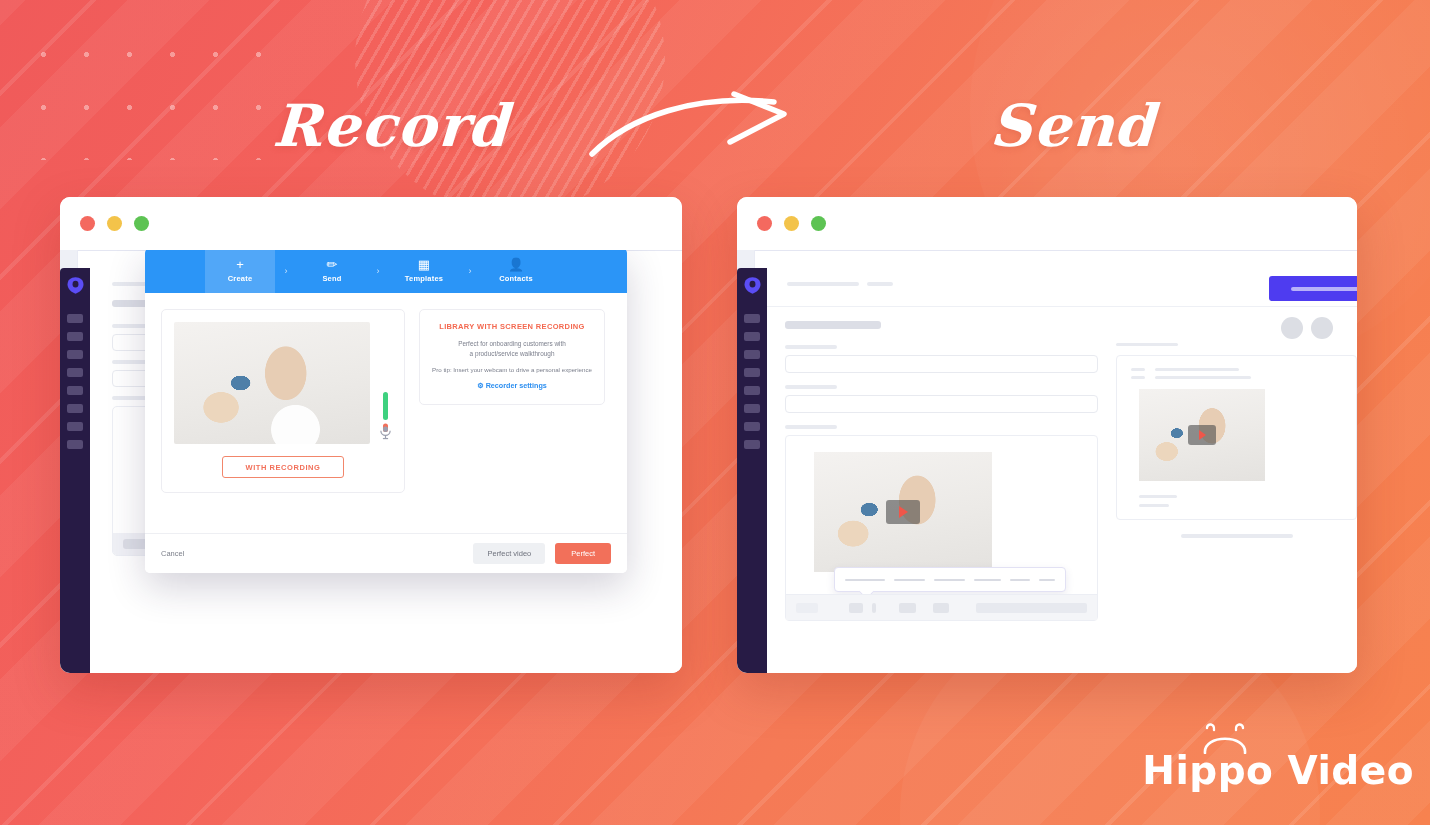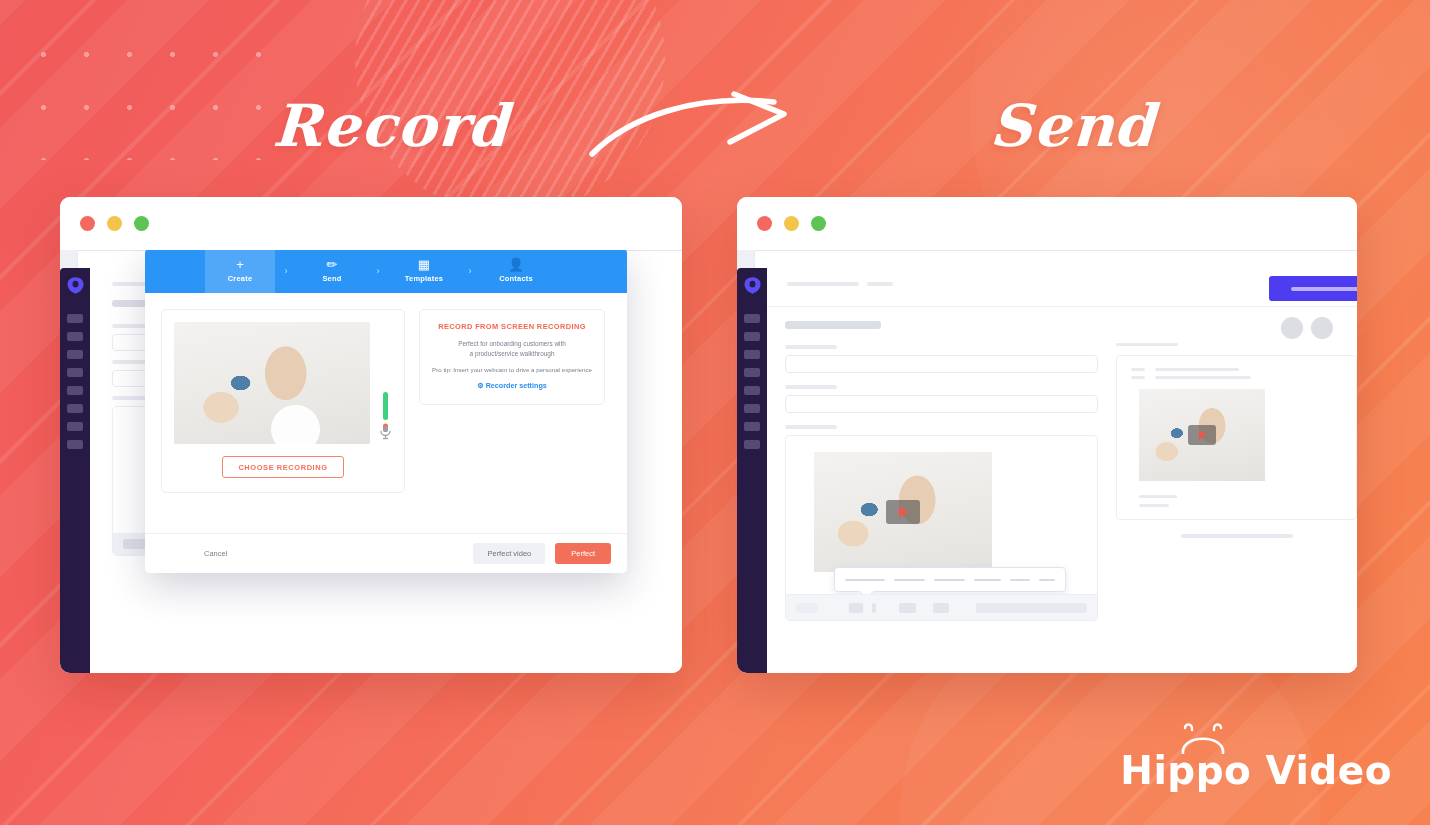--- a/index.html
+++ b/index.html
@@ -179,21 +179,21 @@
   .opt-title{ color:#f4684f; font-size:7.5px; font-weight:700; letter-spacing:.35px; margin-bottom:8px; }
   .opt-desc{ color:#7b7f8c; font-size:6.4px; line-height:1.55; }
   .opt-tip{ color:#7b7f8c; font-size:6.2px; margin-top:6px; line-height:1.5; }
   .opt-link{ color:#2b8ef0; font-size:7.2px; font-weight:700; margin-top:6px; display:inline-flex; align-items:center; gap:2px; }
 
   .modal-footer{
     position:absolute; left:0; right:0; bottom:0; height:40px;
     border-top:1px solid #eeeff3; display:flex; align-items:center;
     padding:0 16px; background:#fff;
   }
-  .cancel-link{ color:#7d808b; font-size:7.5px;margin-left:43px; }
+  .cancel-link{ color:#7d808b; font-size:7.5px; }
   .footer-right{ margin-left:auto; display:flex; gap:10px; }
   .btn-secondary{
     background:#eef0f3; color:#6e727d; font-size:7.5px;
     padding:6px 14px; border-radius:3px;
   }
   .btn-primary{
     background:#f2705a; color:#fff; font-size:7.5px;
     padding:6px 16px; border-radius:3px;
   }
 
@@ -255,21 +255,21 @@
     width:126px; height:92px; margin:10px 0 0 8px; position:relative;
     background-image:
       radial-gradient(ellipse 22px 29px at 58% 40%, #e7cdb4 0 60%, transparent 62%),
       radial-gradient(ellipse 19px 16px at 22% 68%, #ecd6bd 0 58%, transparent 60%),
       radial-gradient(ellipse 10px 8px at 30% 48%, #4e7fa8 0 60%, transparent 62%),
       linear-gradient(170deg,#f4f2f0 0%,#eceae7 55%,#e4e2df 100%);
     background-color:#efedea;
   }
 
   
-  #brand-logo{ position:absolute; right:38px; bottom:32px; display:flex; align-items:flex-end; }
+  #brand-logo{ position:absolute; right:16px; bottom:32px; display:flex; align-items:flex-end; }
   #brand-logo .logotype{
     color:#fff; font-size:39px; font-weight:700; letter-spacing:.5px;
     font-family:"DejaVu Sans", sans-serif;
   }
   #hippo-head{ position:absolute; left:57px; top:-26px; width:52px; height:32px; }
 </style>
 </head>
 <body>
 
 <div id="bg">
@@ -343,26 +343,26 @@
           <div class="mic-wrap">
             <div class="vol-bar"></div>
             <svg class="mic-ico" viewBox="0 0 14 18">
               <rect x="4.3" y="0.5" width="5.4" height="9" rx="2.7" fill="#f2705a"></rect>
               <rect x="4.3" y="3.6" width="5.4" height="5.9" rx="2.4" fill="#9b9fae"></rect>
               <path d="M2 8.2a5 5 0 0 0 10 0" stroke="#9b9fae" stroke-width="1.3" fill="none"></path>
               <line x1="7" y1="13.3" x2="7" y2="16.3" stroke="#9b9fae" stroke-width="1.3"></line>
               <line x1="4.2" y1="16.6" x2="9.8" y2="16.6" stroke="#9b9fae" stroke-width="1.3"></line>
             </svg>
           </div>
-          <div class="start-btn">CHOOSE RECORDING</div>
+          <div class="start-btn">WITH RECORDING</div>
         </div>
 
         <div id="options-col">
           <div class="opt-card">
-            <div class="opt-title">RECORD FROM SCREEN RECORDING</div>
+            <div class="opt-title">LIBRARY WITH SCREEN RECORDING</div>
             <div class="opt-desc">Perfect for onboarding customers with</div>
             <div class="opt-desc">a product/service walkthrough</div>
             <div class="opt-tip">Pro tip: Insert your webcam to drive a personal experience</div>
             <div class="opt-link">
               <span>⚙</span>
               <span>Recorder settings</span>
             </div>
           </div>
 
         </div>

